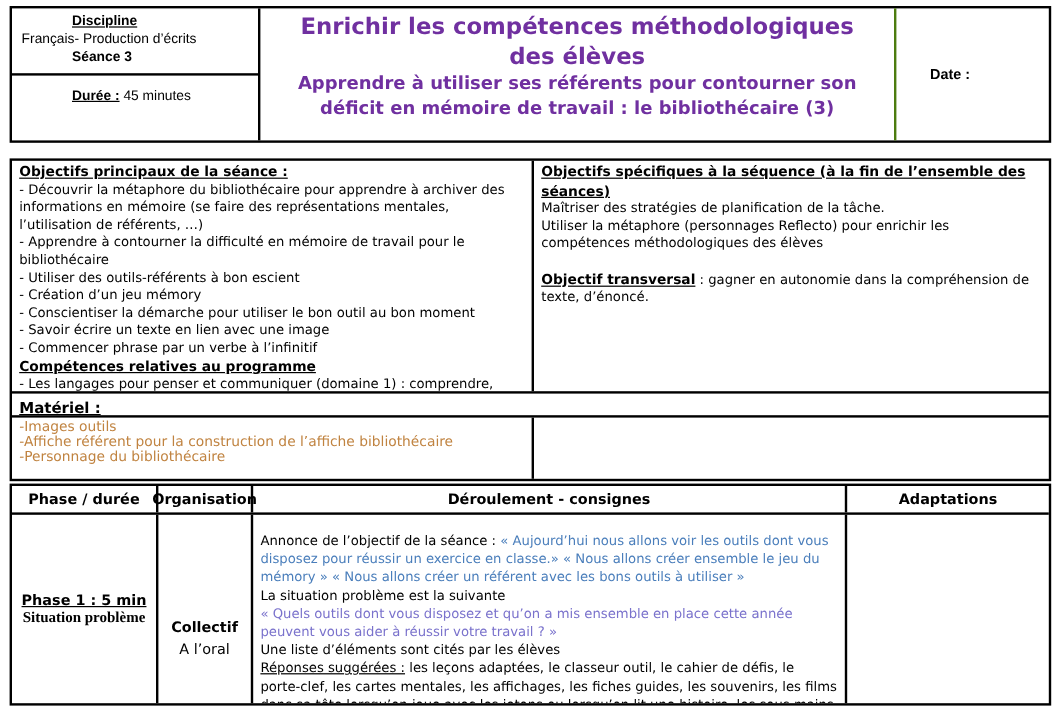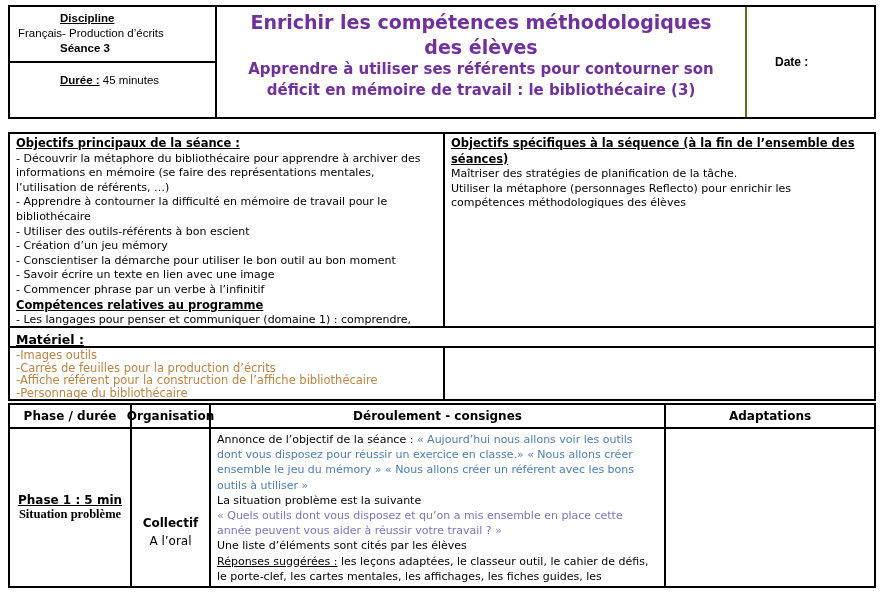--- a/index.html
+++ b/index.html
@@ -37,30 +37,30 @@
                font-size: 11.5px; line-height: 12.5px; overflow: hidden; }
   .mat-empty { flex: 1; }
 
   
   .main-table { border: 2px solid #000; margin-top: 2px; }
   .t-header { display: flex; height: 24px; border-bottom: 2px solid #000; font-weight: bold; font-size: 12px; }
   .t-header > div { display: flex; align-items: center; justify-content: center; }
   .col1 { width: 122px; border-right: 2px solid #000; text-align: right; }
   .col2 { width: 79px;  border-right: 2px solid #000; }
   .col3 { flex: 1;      border-right: 2px solid #000; }
-  .col4 { width: 208px; }
+  .col4 { width: 168px; }
   .t-body { display: flex; height: 157px; }
   .t-body > div { overflow: hidden; }
   .cell-phase { display: flex; flex-direction: column; justify-content: center; align-items: center; text-align: center; }
   .phase-l1 { font-weight: bold; text-decoration: underline; font-size: 12px; white-space: nowrap; }
   .phase-l2 { font-family: "Liberation Serif", serif; font-weight: bold; font-size: 12.5px; white-space: nowrap; }
   .cell-org { display: flex; flex-direction: column; justify-content: center; align-items: center; text-align: center;
               font-size: 12px; line-height: 1.5; }
   .org-l1 { font-weight: bold; margin-top: 48px; }
-  .cell-der { padding: 3px 6px; font-size: 11px; line-height: 15.2px; }
+  .cell-der { padding: 14px 6px; font-size: 11px; line-height: 15.2px; }
   .quote-blue { color: #4a7ebb; }
   .question-violet { color: #7a72cc; }
   .resp-label { text-decoration: underline; }
 </style>
 </head>
 <body>
 
 <div class="page">
 
   <div class="header-table">
@@ -97,29 +97,31 @@
         <div>- Savoir écrire un texte en lien avec une image</div>
         <div>- Commencer phrase par un verbe à l’infinitif</div>
         <div><span class="obj-heading">Compétences relatives au programme</span></div>
         <div>- Les langages pour penser et communiquer (domaine 1) : comprendre, s’exprimer en utilisant la langue française à l’oral et à l’écrit.</div>
       </div>
       <div class="obj-right obj-text">
         <div><span class="obj-heading">Objectifs spécifiques à la séquence (à la fin de l’ensemble des séances)</span></div>
         <div>Maîtriser des stratégies de planification de la tâche.</div>
         <div>Utiliser la métaphore (personnages Reflecto) pour enrichir les compétences méthodologiques des élèves</div>
         <div class="spacer-line"></div>
+        <div>
+          <span class="obj-heading">Objectif transversal</span><span> : gagner en autonomie dans la compréhension de texte, d’énoncé.</span>
+        </div>
       </div>
     </div>
     <div class="mat-title-row">
       <span class="mat-title">Matériel :</span>
     </div>
     <div class="mat-items-row">
       <div class="mat-items">
         <div>-Images outils</div>
-        <div>-Carrés de feuilles pour la production d’écrits</div>
         <div>-Affiche référent pour la construction de l’affiche bibliothécaire</div>
         <div>-Personnage du bibliothécaire</div>
       </div>
       <div class="mat-empty"></div>
     </div>
   </div>
 
   <div class="main-table">
     <div class="t-header">
       <div class="col1">Phase / durée</div>

